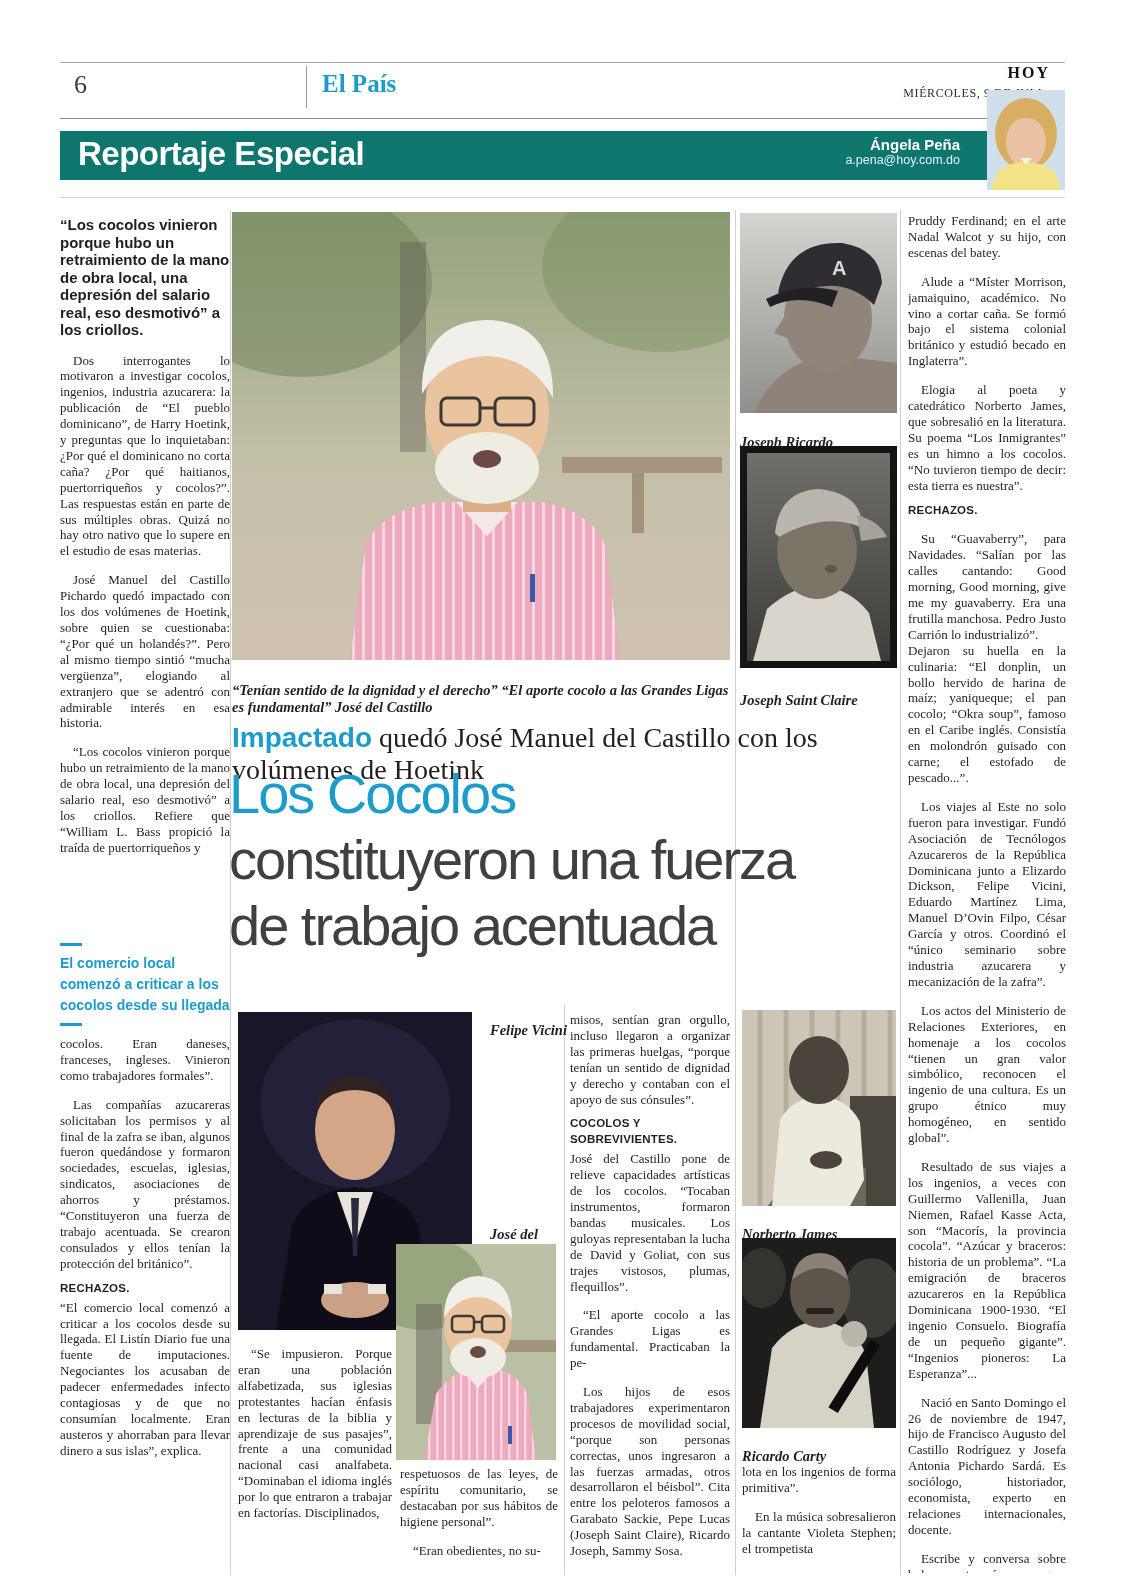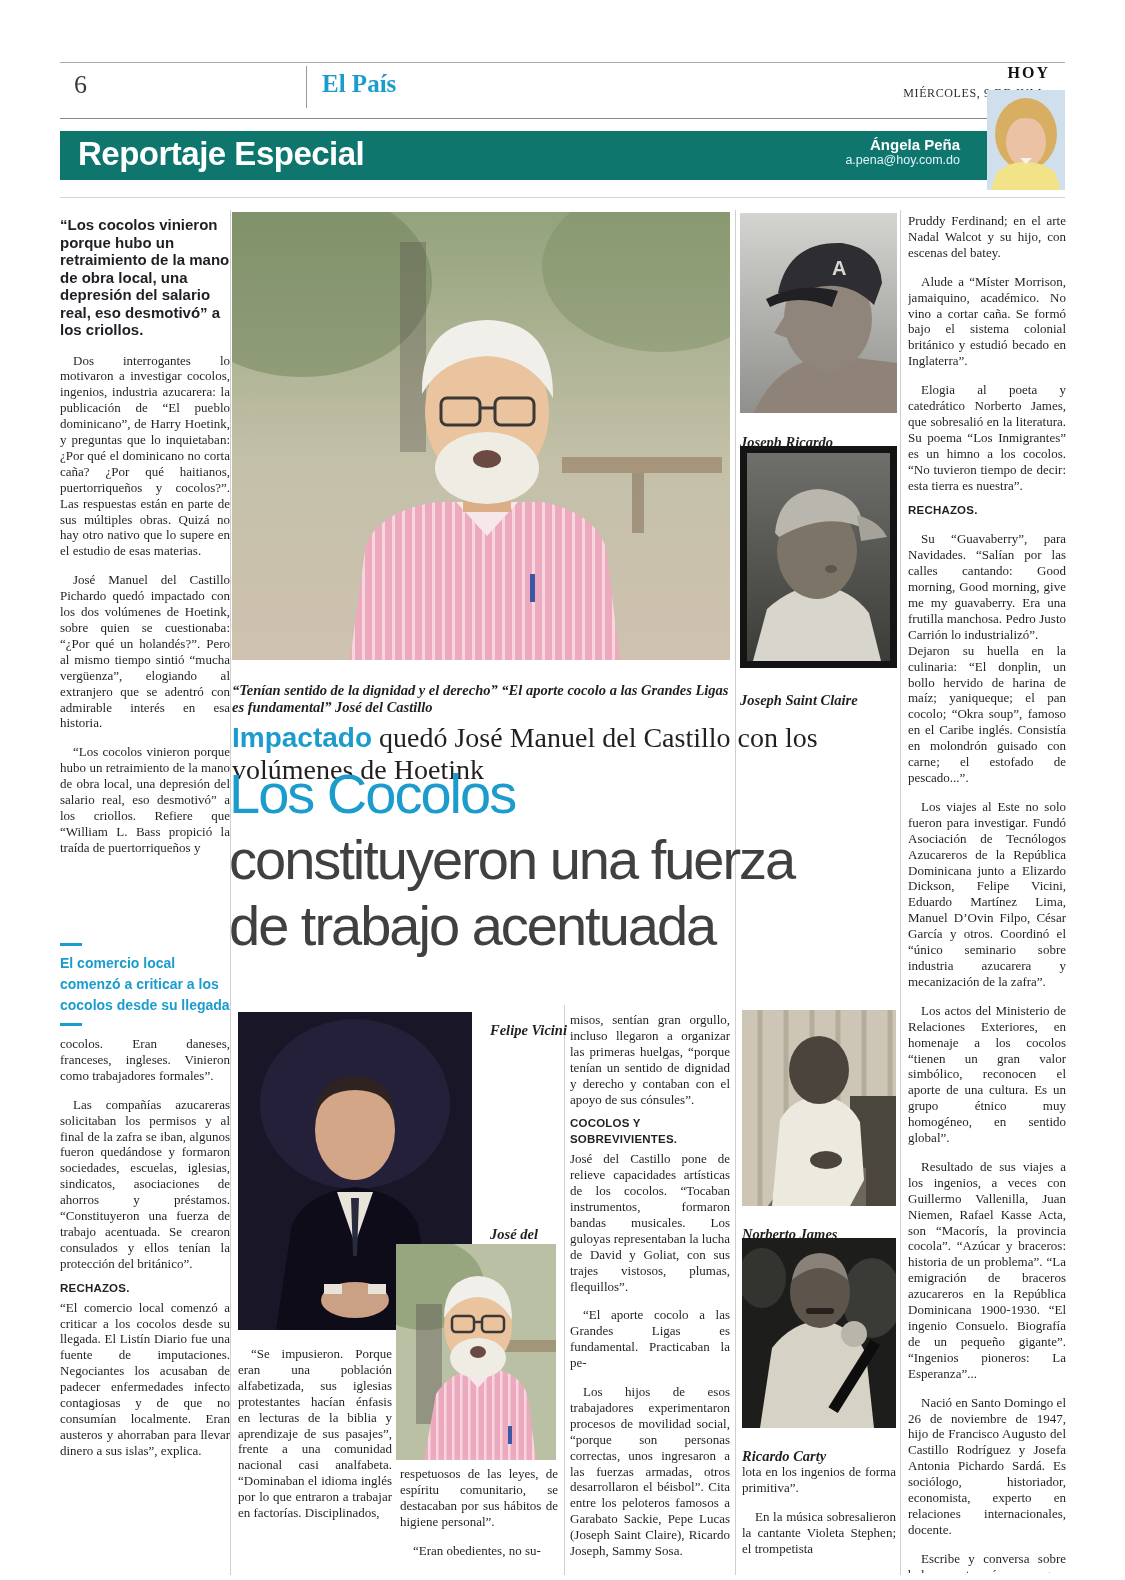--- a/index.html
+++ b/index.html
@@ -282,17 +282,17 @@
 </div>
 
 <div class="abs body-text" style="left:908px;top:213px;width:158px;height:1360px;overflow:hidden;">
   <p class="para">Pruddy Ferdinand; en el arte Nadal Walcot y su hijo, con escenas del batey.</p>
   <p class="para ind gap">Alude a “Míster Morrison, jamaiquino, académico. No vino a cortar caña. Se formó bajo el sistema colonial británico y estudió becado en Inglaterra”.</p>
   <p class="para ind gap">Elogia al poeta y catedrático Norberto James, que sobresalió en la literatura. Su poema “Los Inmigrantes” es un himno a los cocolos. “No tuvieron tiempo de decir: esta tierra es nuestra”.</p>
   <div class="sec-head">RECHAZOS.</div>
   <p class="para ind gap">Su “Guavaberry”, para Navidades. “Salían por las calles cantando: Good morning, Good morning, give me my guavaberry. Era una frutilla manchosa. Pedro Justo Carrión lo industrializó”.</p>
   <p class="para">Dejaron su huella en la culinaria: “El donplin, un bollo hervido de harina de maíz; yaniqueque; el pan cocolo; “Okra soup”, famoso en el Caribe inglés. Consistía en molondrón guisado con carne; el estofado de pescado...”.</p>
   <p class="para ind gap">Los viajes al Este no solo fueron para investigar. Fundó Asociación de Tecnólogos Azucareros de la República Dominicana junto a Elizardo Dickson, Felipe Vicini, Eduardo Martínez Lima, Manuel D’Ovin Filpo, César García y otros. Coordinó el “único seminario sobre industria azucarera y mecanización de la zafra”.</p>
-  <p class="para ind gap">Los actos del Ministerio de Relaciones Exteriores, en homenaje a los cocolos “tienen un gran valor simbólico, reconocen el aporte de una cultura. Es un grupo étnico muy homogéneo, en sentido global”.</p>
+  <p class="para ind gap">Los actos del Ministerio de Relaciones Exteriores, en homenaje a los cocolos “tienen un gran valor simbólico, reconocen el ingenio de una cultura. Es un grupo étnico muy homogéneo, en sentido global”.</p>
   <p class="para ind gap">Resultado de sus viajes a los ingenios, a veces con Guillermo Vallenilla, Juan Niemen, Rafael Kasse Acta, son “Macorís, la provincia cocola”. “Azúcar y braceros: historia de un problema”. “La emigración de braceros azucareros en la República Dominicana 1900-1930. “El ingenio Consuelo. Biografía de un pequeño gigante”. “Ingenios pioneros: La Esperanza”...</p>
   <p class="para ind gap">Nació en Santo Domingo el 26 de noviembre de 1947, hijo de Francisco Augusto del Castillo Rodríguez y Josefa Antonia Pichardo Sardá. Es sociólogo, historiador, economista, experto en relaciones internacionales, docente.</p>
   <p class="para ind gap">Escribe y conversa sobre boleros, artesanía, merengue, tabaco, democracia. Participó en la creación de asociaciones políticas y culturales juveniles y al mismo tiempo cantaba los domingos en la Catedral Primada.</p>
 </div>
 
 </body></html>

